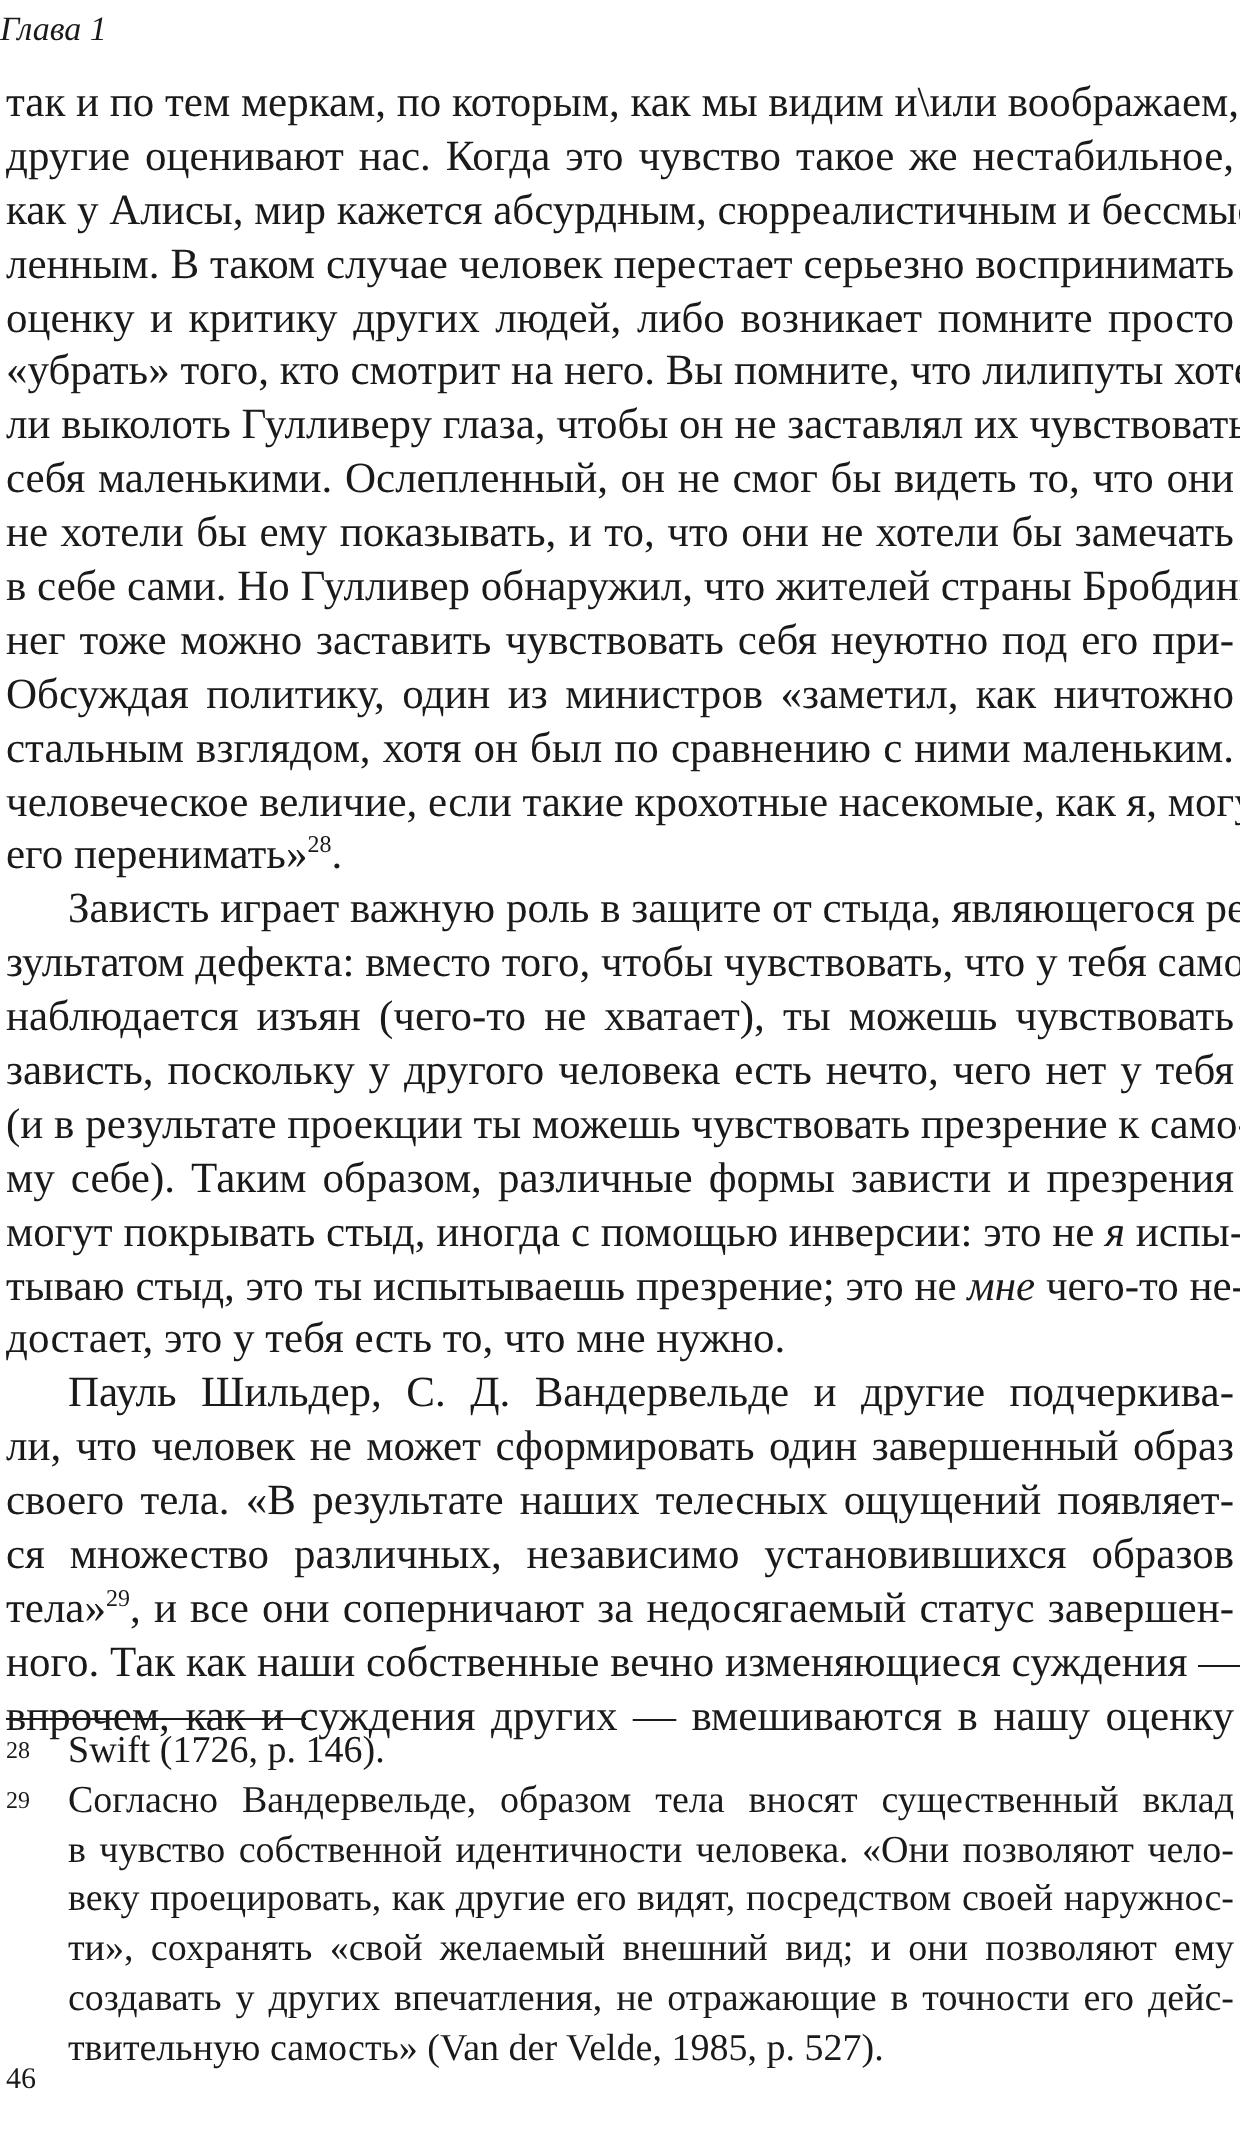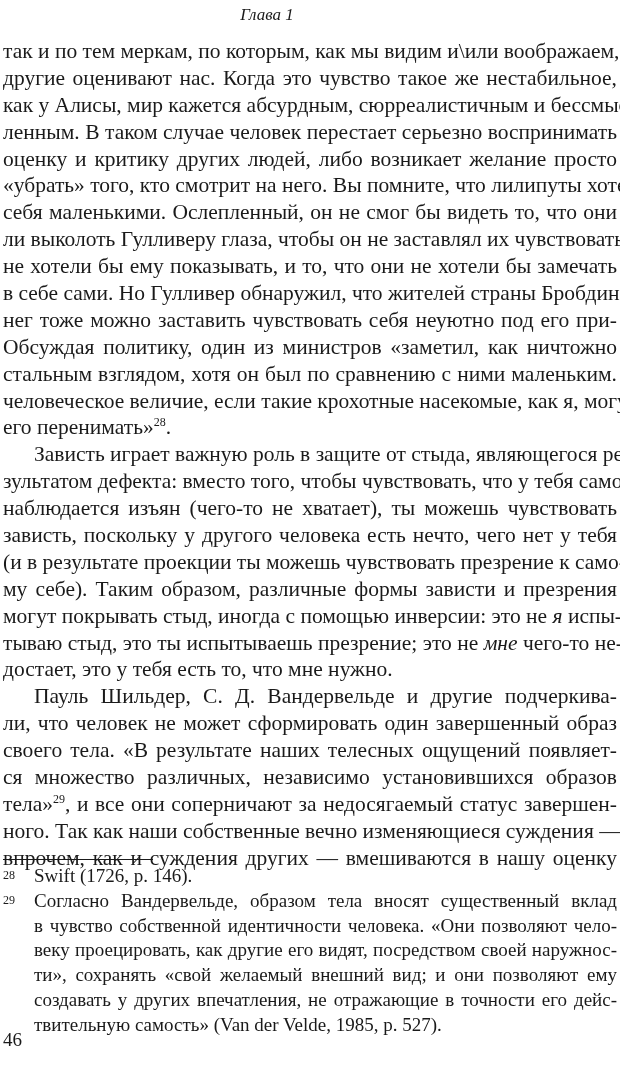--- a/index.html
+++ b/index.html
@@ -2,21 +2,21 @@
 <html><head>
 <meta charset="utf-8">
 <style>
   html, body { margin: 0; padding: 0; background: #ffffff; }
   body {
     width: 620px; height: 1069px; position: relative; overflow: hidden;
     font-family: "Liberation Serif", "DejaVu Serif", serif;
     color: #1a1a1a;
   }
   .header {
-    position: absolute; top: 4px; left: 0; width: 534px; text-align: center;
+    position: absolute; top: 4px; left: 0; width: 534px; text-align: left;
     font-style: italic; font-size: 17px; line-height: 22px;
   }
   .body-text {
     position: absolute; top: 38px; left: 3px; width: 614px;
   }
   .line {
     display: block; height: 26.9px; line-height: 26.9px;
     font-size: 21.5px; white-space: nowrap;
     text-align: justify; text-align-last: justify;
   }
@@ -31,42 +31,42 @@
   .fn { position: relative; padding-left: 31px; }
   .fn-num {
     position: absolute; left: 0; top: 0; font-size: 12px; line-height: 22px;
   }
   .fn-line {
     display: block; height: 24.8px; line-height: 24.8px; font-size: 19px;
     white-space: nowrap; text-align: justify; text-align-last: justify;
   }
   .fn-line.last { text-align-last: left; }
   .page-number {
-    position: absolute; top: 1027px; left: 3px; font-size: 19px; line-height: 26px;
+    position: absolute; top: 1027px; left: 3px; font-size: 15px; line-height: 26px;
   }
   em { font-style: italic; }
 </style>
 </head>
 <body>
 
 <div class="header">
   <span>Глава 1</span>
 </div>
 
 <div class="body-text">
 
   <div>
     <span class="line">так и по тем меркам, по которым, как мы видим и\или воображаем,</span>
     <span class="line">другие оценивают нас. Когда это чувство такое же нестабильное,</span>
     <span class="line">как у Алисы, мир кажется абсурдным, сюрреалистичным и бессмыс-</span>
     <span class="line">ленным. В таком случае человек перестает серьезно воспринимать</span>
-    <span class="line">оценку и критику других людей, либо возникает желание просто</span>
+    <span class="line">оценку и критику других людей, либо возникает помните просто</span>
     <span class="line">«убрать» того, кто смотрит на него. Вы помните, что лилипуты хоте-</span>
+    <span class="line">ли выколоть Гулливеру глаза, чтобы он не заставлял их чувствовать</span>
     <span class="line">себя маленькими. Ослепленный, он не смог бы видеть то, что они</span>
-    <span class="line">ли выколоть Гулливеру глаза, чтобы он не заставлял их чувствовать</span>
     <span class="line">не хотели бы ему показывать, и то, что они не хотели бы замечать</span>
     <span class="line">в себе сами. Но Гулливер обнаружил, что жителей страны Бробдинг-</span>
     <span class="line">нег тоже можно заставить чувствовать себя неуютно под его при-</span>
     <span class="line">Обсуждая политику, один из министров «заметил, как ничтожно</span>
     <span class="line">стальным взглядом, хотя он был по сравнению с ними маленьким.</span>
     <span class="line">человеческое величие, если такие крохотные насекомые, как я, могут</span>
     <span class="line last"><span>его перенимать»</span><sup>28</sup><span>.</span></span>
   </div>
 
   <div>

